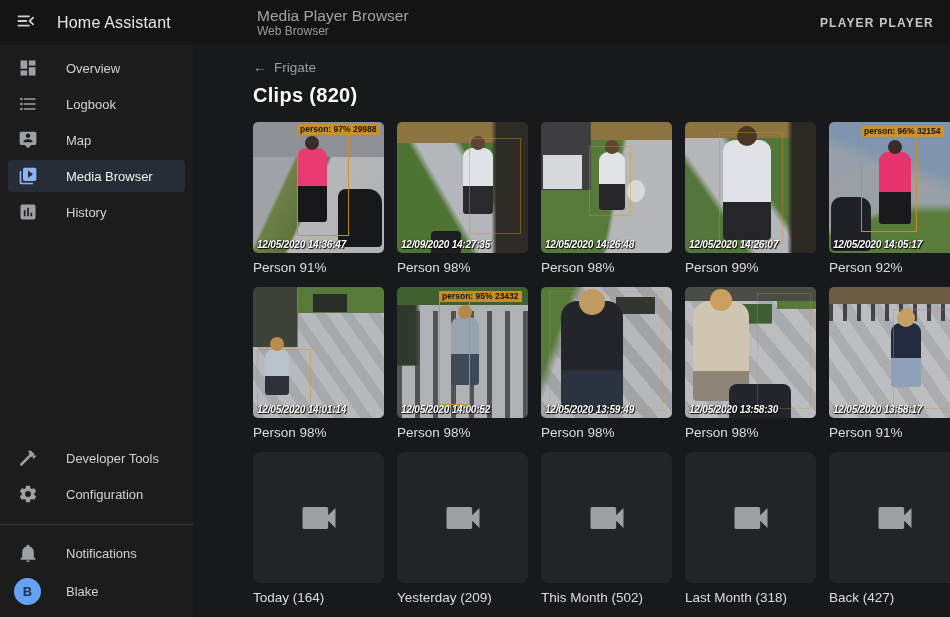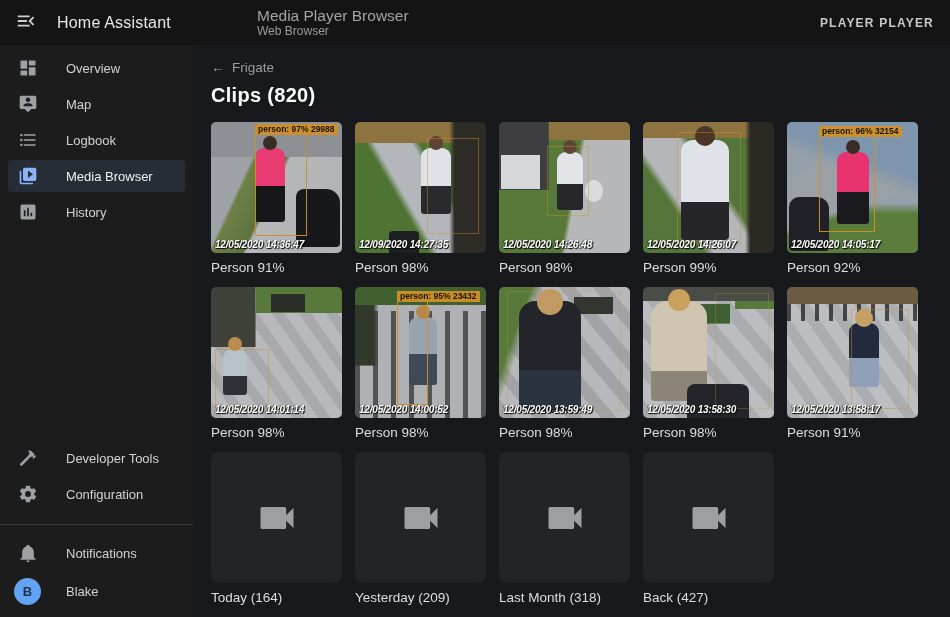--- a/index.html
+++ b/index.html
@@ -18,21 +18,21 @@
   .menu-btn svg{ fill:#cfcfcf; }
   .app-name{ color:#e6e6e6; font-size:16px; margin-left:18px; letter-spacing:.2px; }
   .topbar-title{ margin-left:64px; line-height:1.15; }
   .tb-title{ color:#a3a3a3; font-size:15.5px; }
   .tb-sub{ color:#9b9b9b; font-size:12px; }
   .topbar-spacer{ flex:1; }
   .choose-player{ background:none; border:none; color:#c9c9c9; font-family:"Liberation Sans",sans-serif;
     font-size:12px; font-weight:600; letter-spacing:1.2px; padding:10px 16px; cursor:pointer; }
 
   
-  .body-row{ display:flex; height:572px; }
+  .body-row{ display:flex; height:572px;gap:42px; }
   .sidebar{ width:193px; min-width:193px; background:var(--sidebar); display:flex; flex-direction:column; padding-top:7px; }
   .nav-item{ height:32px; margin:0 8px 4px 8px; border-radius:4px; display:flex; align-items:center; padding-left:8px; cursor:pointer; }
   .nav-item .ic{ width:24px; height:24px; display:flex; align-items:center; justify-content:center; }
   .nav-item .ic svg{ fill:#9da0a4; }
   .nav-item .lbl{ color:#d2d2d2; font-size:13px; margin-left:26px; }
   .nav-item.active{ background:#262d37; }
   .nav-item.active .ic svg{ fill:var(--accent); }
   .nav-item.active .lbl{ color:#f1f1f1; font-weight:500; }
   .side-spacer{ flex:1; }
   .side-divider{ height:1px; background:#383838; margin:10px 0 12px 0; }
@@ -199,32 +199,32 @@
         <span class="ic">
           <svg width="20" height="20" viewBox="0 0 24 24">
               <path d="M13,3V9H21V3M13,21H21V11H13M3,21H11V15H3M3,13H11V3H3Z"></path>
             </svg>
         </span>
         <span class="lbl">Overview</span>
       </div>
       <div class="nav-item">
         <span class="ic">
           <svg width="20" height="20" viewBox="0 0 24 24">
+              <path d="M7,5H21V7H7V5M7,13V11H21V13H7M4,4.5A1.5,1.5 0 0,1 5.5,6A1.5,1.5 0 0,1 4,7.5A1.5,1.5 0 0,1 2.5,6A1.5,1.5 0 0,1 4,4.5M4,10.5A1.5,1.5 0 0,1 5.5,12A1.5,1.5 0 0,1 4,13.5A1.5,1.5 0 0,1 2.5,12A1.5,1.5 0 0,1 4,10.5M7,19V17H21V19H7M4,16.5A1.5,1.5 0 0,1 5.5,18A1.5,1.5 0 0,1 4,19.5A1.5,1.5 0 0,1 2.5,18A1.5,1.5 0 0,1 4,16.5Z"></path>
+            </svg>
+        </span>
+        <span class="lbl">Logbook</span>
+      </div>
+      <div class="nav-item">
+        <span class="ic">
+          <svg width="20" height="20" viewBox="0 0 24 24">
               <path d="M20,2H4A2,2 0 0,0 2,4V16A2,2 0 0,0 4,18H8L12,22L16,18H20A2,2 0 0,0 22,16V4A2,2 0 0,0 20,2M12,4.3C13.5,4.3 14.7,5.5 14.7,7C14.7,8.5 13.5,9.7 12,9.7C10.5,9.7 9.3,8.5 9.3,7C9.3,5.5 10.5,4.3 12,4.3M17.4,14.6H6.6V13.8C6.6,12 10.2,11 12,11C13.8,11 17.4,12 17.4,13.8V14.6Z"></path>
             </svg>
         </span>
         <span class="lbl">Map</span>
-      </div>
-      <div class="nav-item">
-        <span class="ic">
-          <svg width="20" height="20" viewBox="0 0 24 24">
-              <path d="M7,5H21V7H7V5M7,13V11H21V13H7M4,4.5A1.5,1.5 0 0,1 5.5,6A1.5,1.5 0 0,1 4,7.5A1.5,1.5 0 0,1 2.5,6A1.5,1.5 0 0,1 4,4.5M4,10.5A1.5,1.5 0 0,1 5.5,12A1.5,1.5 0 0,1 4,13.5A1.5,1.5 0 0,1 2.5,12A1.5,1.5 0 0,1 4,10.5M7,19V17H21V19H7M4,16.5A1.5,1.5 0 0,1 5.5,18A1.5,1.5 0 0,1 4,19.5A1.5,1.5 0 0,1 2.5,18A1.5,1.5 0 0,1 4,16.5Z"></path>
-            </svg>
-        </span>
-        <span class="lbl">Logbook</span>
       </div>
       <div class="nav-item active">
         <span class="ic">
           <svg width="20" height="20" viewBox="0 0 24 24">
               <path d="M4,6H2V20A2,2 0 0,0 4,22H18V20H4V6M20,2H8A2,2 0 0,0 6,4V16A2,2 0 0,0 8,18H20A2,2 0 0,0 22,16V4A2,2 0 0,0 20,2M12,14.5V5.5L18,10L12,14.5Z"></path>
             </svg>
         </span>
         <span class="lbl">Media Browser</span>
       </div>
       <div class="nav-item">
@@ -396,27 +396,35 @@
               </svg>
           </div>
           <div class="caption">Yesterday (209)</div>
         </div>
         <div class="card">
           <div class="folder-thumb">
             <svg width="44" height="44" viewBox="0 0 24 24">
                 <path d="M17,10.5V7A1,1 0 0,0 16,6H4A1,1 0 0,0 3,7V17A1,1 0 0,0 4,18H16A1,1 0 0,0 17,17V13.5L21,17.5V6.5L17,10.5Z"></path>
               </svg>
           </div>
-          <div class="caption">Last Month (318)</div>
+          <div class="caption">This Month (502)</div>
         </div>
         <div class="card">
           <div class="folder-thumb">
             <svg width="44" height="44" viewBox="0 0 24 24">
                 <path d="M17,10.5V7A1,1 0 0,0 16,6H4A1,1 0 0,0 3,7V17A1,1 0 0,0 4,18H16A1,1 0 0,0 17,17V13.5L21,17.5V6.5L17,10.5Z"></path>
               </svg>
           </div>
+          <div class="caption">Last Month (318)</div>
+        </div>
+        <div class="card">
+          <div class="folder-thumb">
+            <svg width="44" height="44" viewBox="0 0 24 24">
+                <path d="M17,10.5V7A1,1 0 0,0 16,6H4A1,1 0 0,0 3,7V17A1,1 0 0,0 4,18H16A1,1 0 0,0 17,17V13.5L21,17.5V6.5L17,10.5Z"></path>
+              </svg>
+          </div>
           <div class="caption">Back (427)</div>
         </div>
 
       </div>
     </main>
   </div>
 </div>
 
 </body></html>

